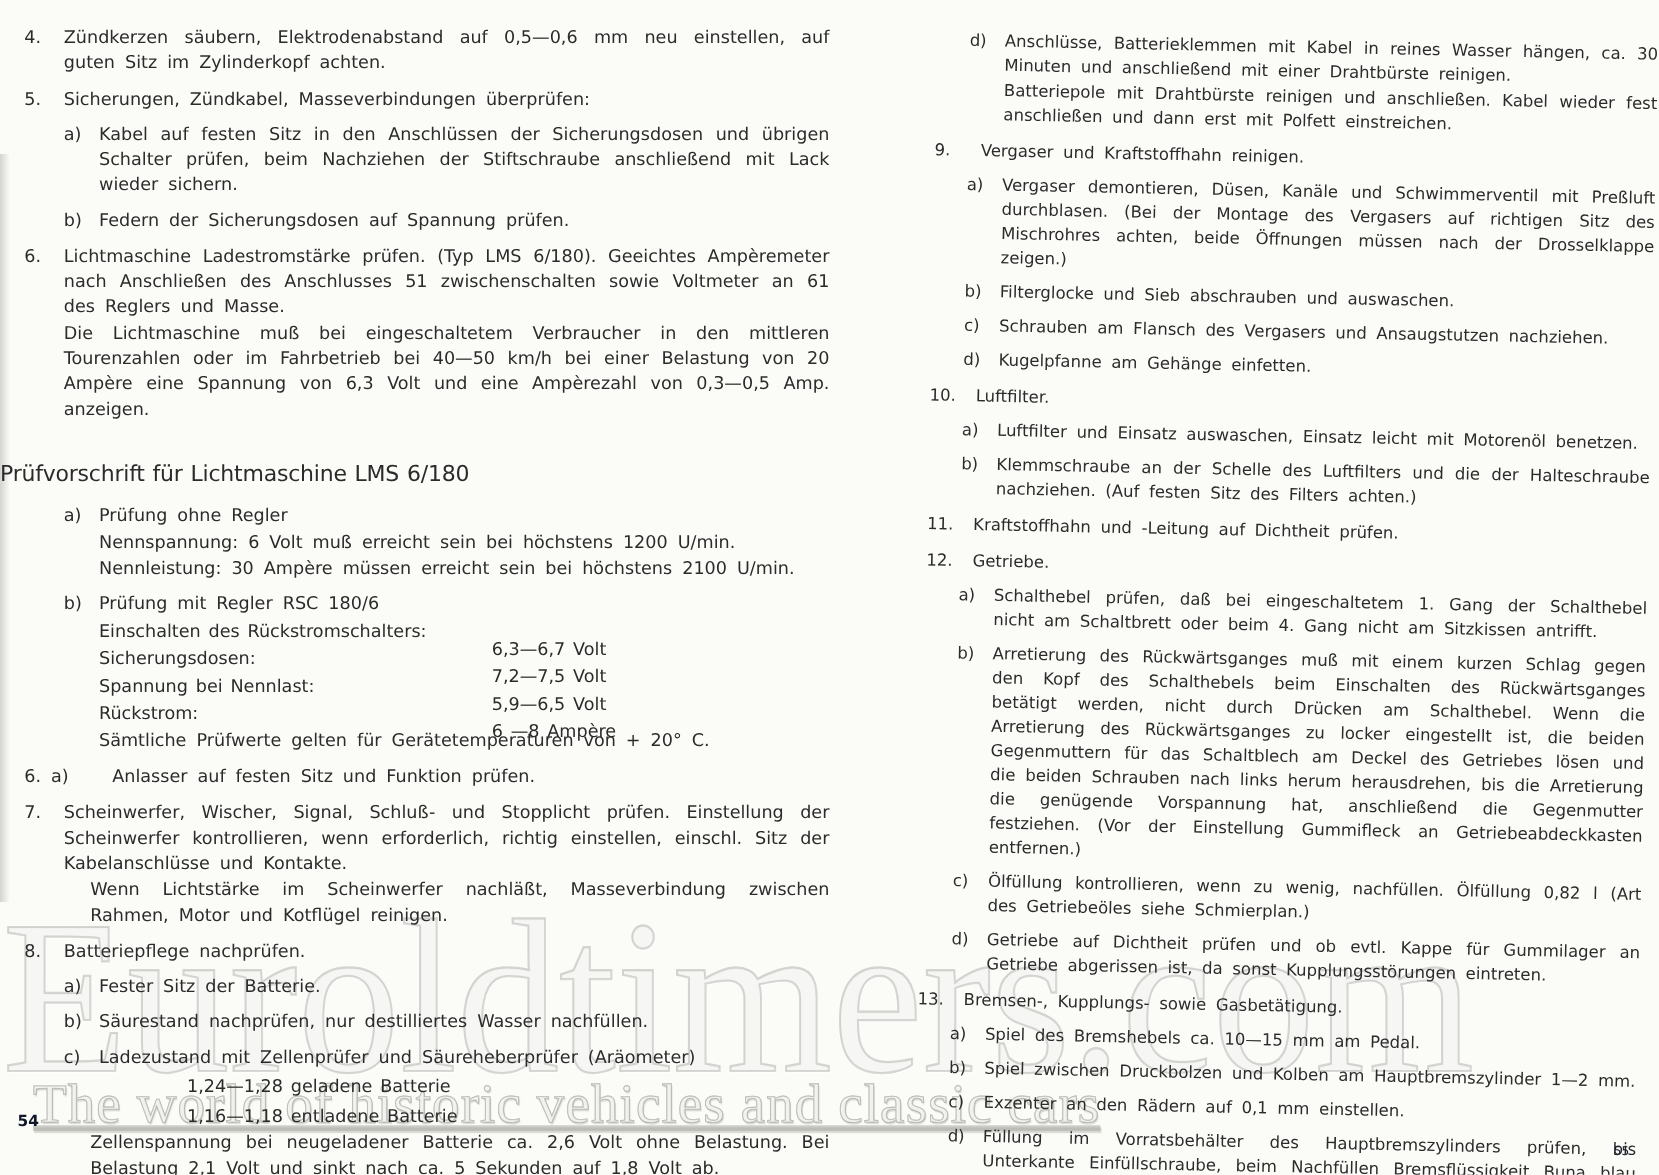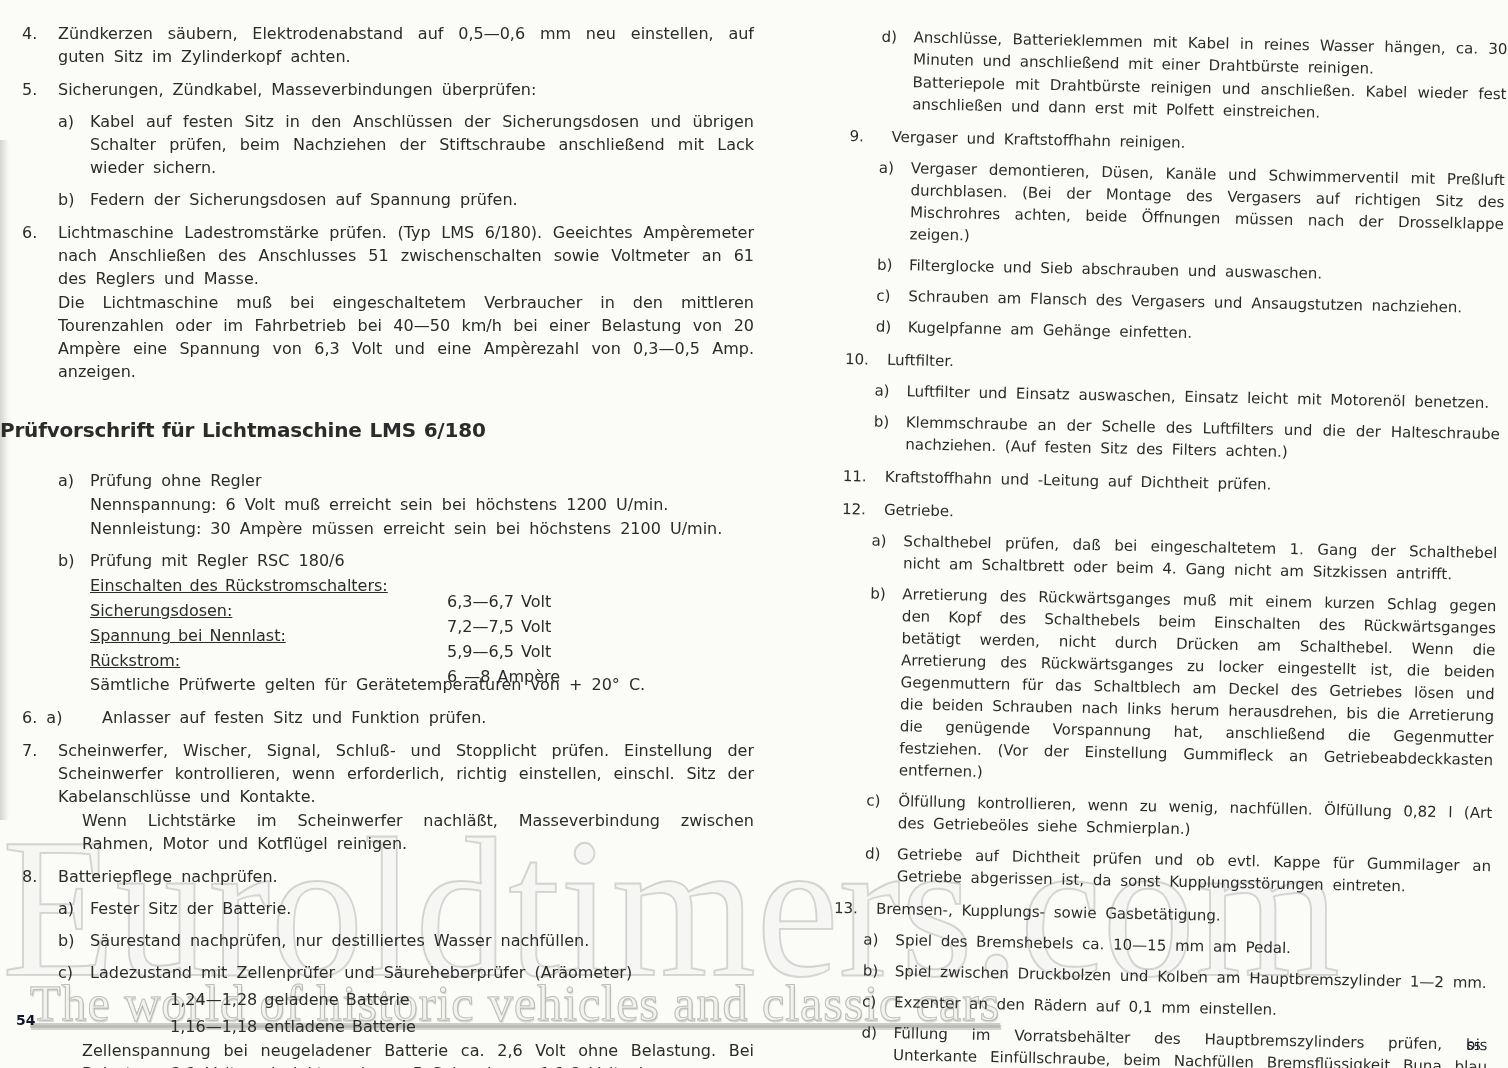--- a/index.html
+++ b/index.html
@@ -22,24 +22,24 @@
   .item0{padding-left:36px;margin-top:10px;}
   .item0 .marker{left:0;}
   .item0a{padding-left:80px;margin-top:10px;}
   .item0a .marker{left:0;}
   .item1{padding-left:68px;margin-top:9px;}
   .item1 .marker{left:36px;}
   .para0{padding-left:36px;margin-top:1px;}
   .para1{padding-left:68px;margin-top:1px;}
   .para2{padding-left:60px;margin-top:1px;}
   .center{padding-left:148px;margin-top:4px;text-align:left;word-spacing:2px;}
-  .spec{padding-left:68px;margin-top:2px;text-align:right;word-spacing:2px;text-decoration:underline;}
+  .spec{padding-left:68px;margin-top:2px;text-align:right;word-spacing:2px;}
   .spec .val{position:absolute;left:425px;top:16px;}
-  .heading{font-weight:700;font-size:20px;line-height:26px;
-    margin:34px 0 26px -22px;text-align:left;word-spacing:1px;letter-spacing:-0.2px;}
+  .heading{font-weight:400;font-size:20px;line-height:26px;
+    margin:34px 0 14px -22px;text-align:left;word-spacing:1px;letter-spacing:-0.2px;}
   
   #right-page .item0{padding-left:46px;margin-top:11px;}
   #right-page .item0 .marker{left:4px;}
   #right-page .item1{padding-left:66px;margin-top:9px;}
   #right-page .item1 .marker{left:34px;}
   #right-page .para1{padding-left:66px;}
   
   .page-no{position:absolute;font-size:14px;font-weight:700;color:#0f172a;margin-left:12px;}
   #pn-left{left:4px;top:1012px;}
   #pn-right{left:1455px;top:1040px;font-weight:400;font-size:11px;}

